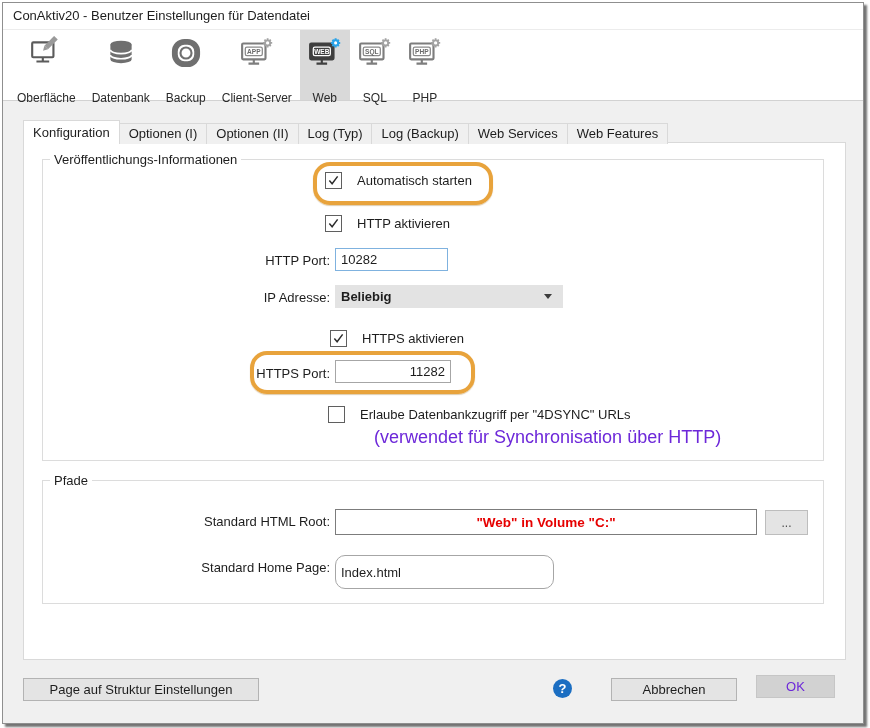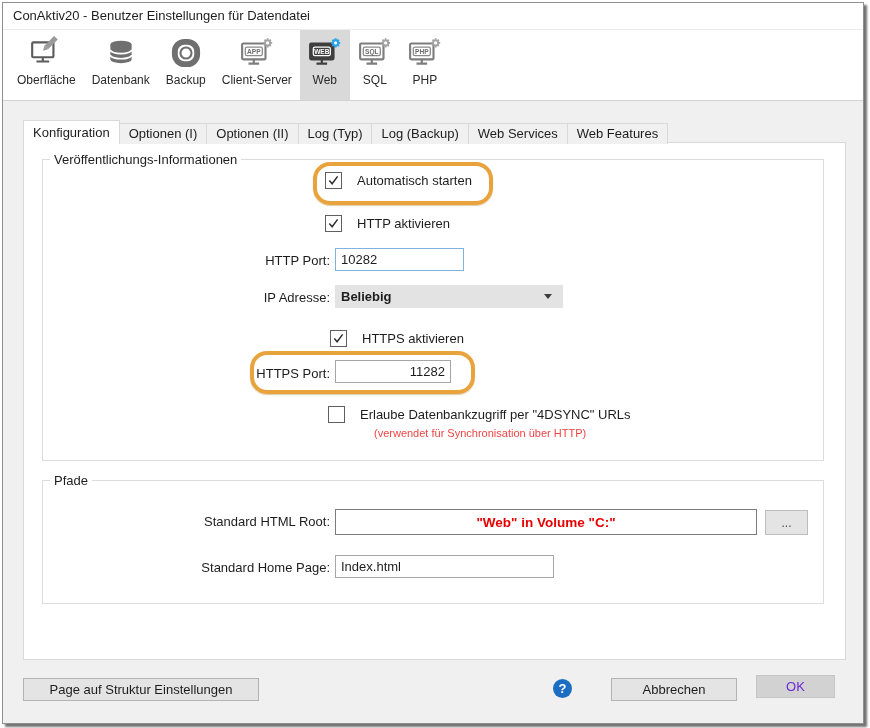--- a/index.html
+++ b/index.html
@@ -10,21 +10,21 @@
   [data-name="title-bar"]{position:absolute;left:0;top:0;right:0;height:26px;background:#fff;
     border-bottom:1px solid #ececec;}
   [data-name="window-title"]{position:absolute;left:10px;top:0;line-height:26px;font-size:13px;color:#1d1d1d;}
   
   [data-name="toolbar"]{position:absolute;left:0;top:27px;right:0;height:71px;background:#fff;
     border-bottom:1px solid #d2d2d2;display:flex;align-items:stretch;padding-left:6px;box-sizing:border-box;}
   .tb-item{display:flex;flex-direction:column;align-items:center;justify-content:flex-start;
     padding:6px 8px 4px 8px;cursor:default;}
   .tb-item.selected{background:#d9d9d9;}
   .tb-icon{width:34px;height:34px;display:block;}
-  .tb-label{font-size:12px;color:#2a2a2a;margin-top:3px;white-space:nowrap;text-align:right;}
+  .tb-label{font-size:12px;color:#2a2a2a;margin-top:21px;white-space:nowrap;text-align:right;}
   
   [data-name="tab-bar"]{position:absolute;left:20px;top:117px;display:flex;align-items:flex-end;z-index:3;}
   .tab{height:20px;line-height:20px;padding:0 9px;font-size:13px;color:#1d1d1d;background:#f0f0f0;
     border:1px solid #d9d9d9;border-bottom:none;margin-left:-1px;}
   .tab.active{height:23px;line-height:23px;background:#fff;margin-left:0;position:relative;z-index:4;}
   
   [data-name="tab-panel"]{position:absolute;left:20px;top:139px;width:823px;height:518px;background:#fff;
     border:1px solid #d9d9d9;box-sizing:border-box;}
   .groupbox{position:absolute;border:1px solid #dcdcdc;background:#fff;}
   [data-name="publish-group"]{left:18px;top:16px;width:780px;height:300px;}
@@ -38,38 +38,38 @@
   .checkbox{width:15px;height:15px;border:1px solid #5f5f5f;background:#fff;display:inline-flex;
     align-items:center;justify-content:center;flex:0 0 auto;}
   .checkbox svg{display:block;}
   .cb-label{font-size:13px;color:#1d1d1d;margin-left:6px;white-space:nowrap;}
   .form-label{font-size:13px;color:#1d1d1d;text-align:right;white-space:nowrap;}
   .tinput{box-sizing:border-box;border:1px solid #a6a6a6;background:#fff;font-size:13px;color:#1d1d1d;
     font-family:"Liberation Sans","DejaVu Sans",sans-serif;padding:0 5px;outline:none;}
   [data-name="autostart-row"]{left:301px;top:29px;}
   [data-name="http-enable-row"]{left:301px;top:72px;}
   [data-name="http-port-label"]{left:150px;top:110px;width:156px;}
-  [data-name="http-port-input"]{left:311px;top:105px;width:129px;height:23px;border-color:#7fb2df;}
+  [data-name="http-port-input"]{left:311px;top:105px;width:113px;height:23px;border-color:#7fb2df;}
   [data-name="ip-address-label"]{left:150px;top:147px;width:156px;}
   [data-name="ip-address-select"]{left:311px;top:142px;width:228px;height:23px;background:#e3e3e3;
     display:flex;align-items:center;font-size:13px;font-weight:bold;color:#1d1d1d;padding:8px 6px;box-sizing:border-box;}
   [data-name="ip-address-select"] .caret{position:absolute;right:11px;top:9px;width:0;height:0;
     border-left:4px solid transparent;border-right:4px solid transparent;border-top:5px solid #3c3c3c;}
   [data-name="https-enable-row"]{left:306px;top:187px;}
   [data-name="https-port-label"]{left:150px;top:223px;width:156px;}
   [data-name="https-port-input"]{left:311px;top:217px;width:116px;height:23px;text-align:right;}
   [data-name="sync-row"]{left:304px;top:263px;}
-  [data-name="sync-hint"]{left:350px;top:284px;font-size:11px;color:#ef4444;white-space:nowrap;}
+  [data-name="sync-hint"]{left:350px;top:284px;font-size:18px;color:#6d28d9;white-space:nowrap;}
   [data-name="html-root-label"]{left:120px;top:371px;width:186px;}
   [data-name="html-root-input"]{left:311px;top:366px;width:422px;height:26px;border-color:#7c7c7c;
     text-align:center;font-weight:bold;color:#e60000;font-size:13.5px;}
   [data-name="browse-button"]{left:741px;top:367px;width:41px;height:23px;background:#e4e4e4;
     border:1px solid #bdbdbd;font-size:12px;color:#4c4c4c;display:flex;align-items:center;justify-content:center;}
   [data-name="home-page-label"]{left:120px;top:417px;width:186px;}
-  [data-name="home-page-input"]{left:311px;top:412px;width:219px;height:23px;}
+  [data-name="home-page-input"]{left:311px;top:412px;width:219px;height:34px;border-radius:10px;}
   
   .hl-oval{position:absolute;border:4px solid #e8a33c;border-radius:17px;box-shadow:0 1px 1px rgba(160,110,20,.35);}
   [data-name="highlight-oval-autostart"]{left:289px;top:19px;width:172px;height:35px;}
   [data-name="highlight-oval-https-port"]{left:226px;top:208px;width:217px;height:35px;}
   
   .btn{position:absolute;height:23px;background:#e4e4e4;border:1px solid #b3b3b3;font-size:13px;color:#1d1d1d;
     display:flex;align-items:center;justify-content:center;box-sizing:border-box;
     font-family:"Liberation Sans","DejaVu Sans",sans-serif;}
   [data-name="reset-button"]{left:20px;top:675px;width:236px;}
   [data-name="help-button"]{position:absolute;left:550px;top:676px;width:19px;height:19px;border-radius:50%;

